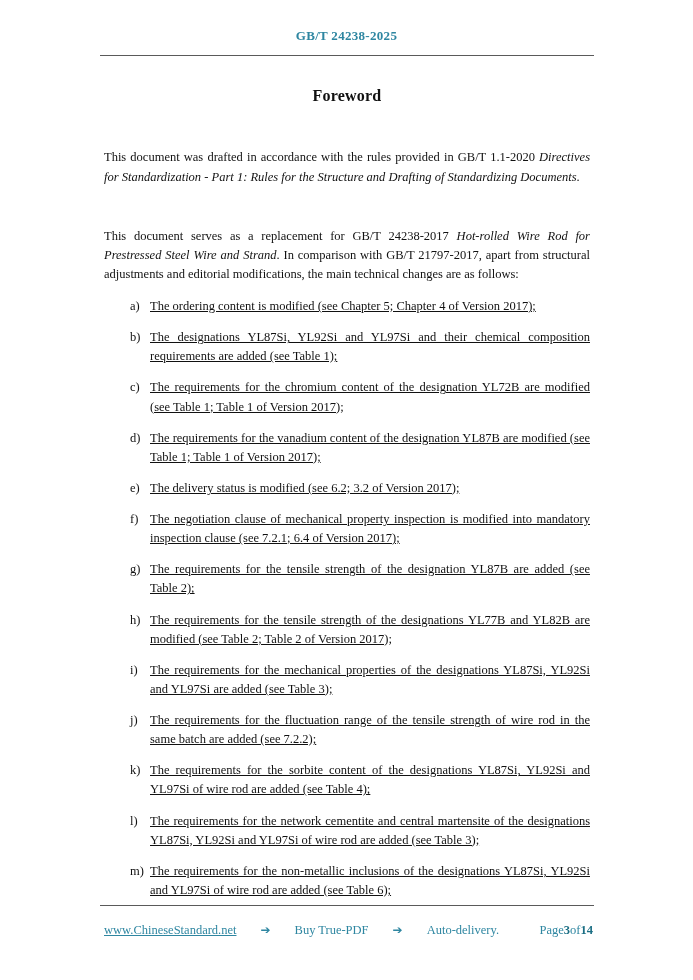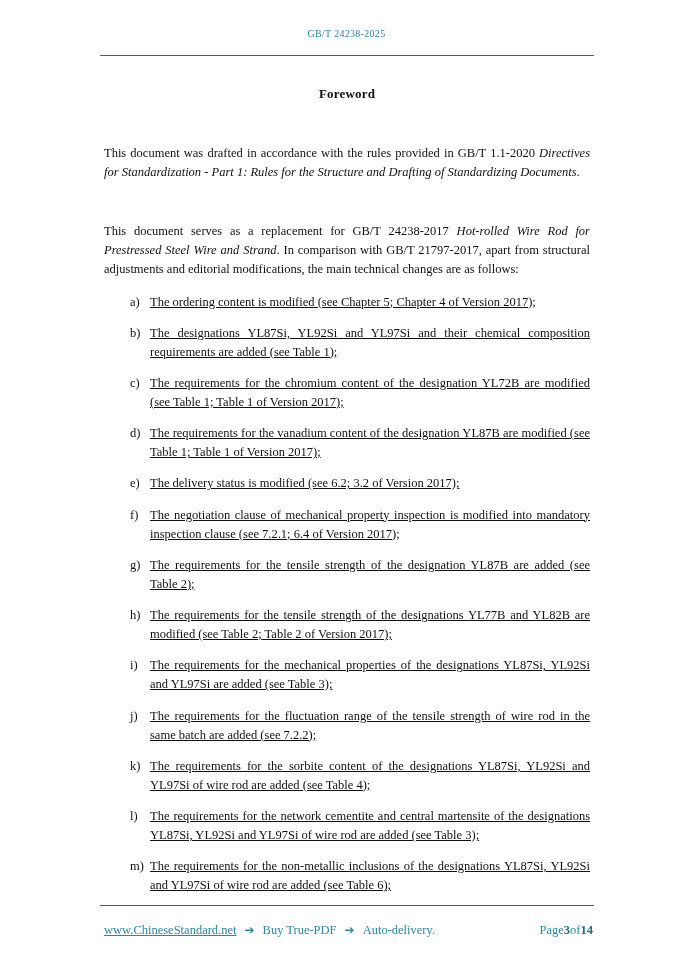--- a/index.html
+++ b/index.html
@@ -17,43 +17,44 @@
     inset: 0;
     background: #ffffff;
   }
   .header {
     position: absolute;
     top: 28px;
     left: 0;
     right: 0;
     text-align: center;
     color: var(--accent, #2e86a1);
-    font-size: 10px;
+    font-size: 13px;
     letter-spacing: 0.3px;
+    font-weight: bold;
   }
   .rule {
     position: absolute;
     left: 100px;
     right: 99px;
     border-top: 1px solid #5a5a5a;
     height: 0;
   }
   .header-rule { top: 55px; }
   .footer-rule { bottom: 74px; }
   .content {
     position: absolute;
     top: 84px;
     left: 104px;
     right: 103px;
     font-size: 12.5px;
     line-height: 1.53;
   }
   .title {
     text-align: center;
-    font-size: 13px;
+    font-size: 16px;
     font-weight: bold;
     margin-bottom: 26px;
     letter-spacing: 0.2px;
   }
   .para {
     text-align: justify;
     margin-bottom: 13px;
     margin-top: 40px;
   }
   .para .it { font-style: italic; }
@@ -75,21 +76,21 @@
     position: absolute;
     left: 104px;
     right: 100px;
     bottom: 42px;
     display: flex;
     justify-content: space-between;
     align-items: baseline;
     color: var(--accent, #2e86a1);
     font-size: 12.5px;
   }
-  .footer-left { display: flex; gap: 8px; align-items: baseline; }
+  .footer-left { display: flex; gap: 24px; align-items: baseline; }
   .site-link {
     color: var(--accent, #2e86a1);
     text-decoration: underline;
     cursor: pointer;
   }
   .arrow { font-size: 12px; }
   .footer-right { display: flex; align-items: baseline; }
   .footer-right b { font-weight: bold; color: var(--accent-dark, #1b6e84); }
 </style>
 </head>

